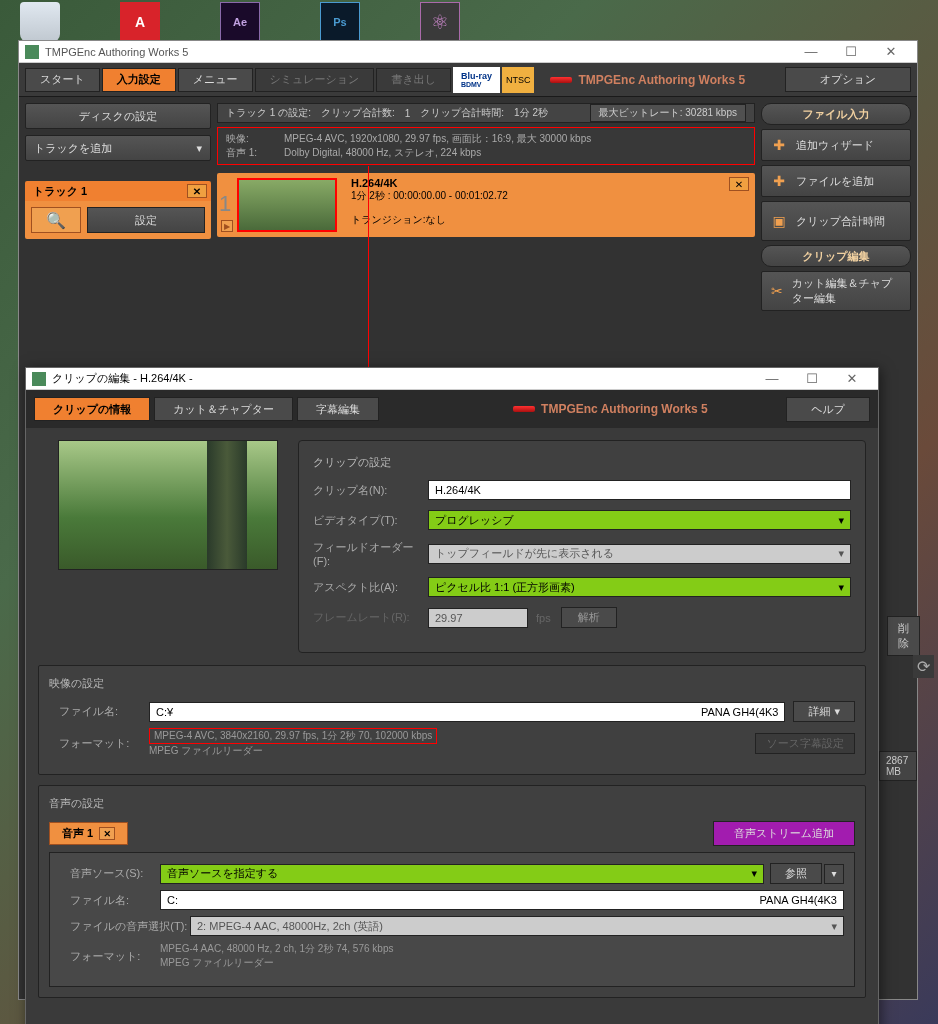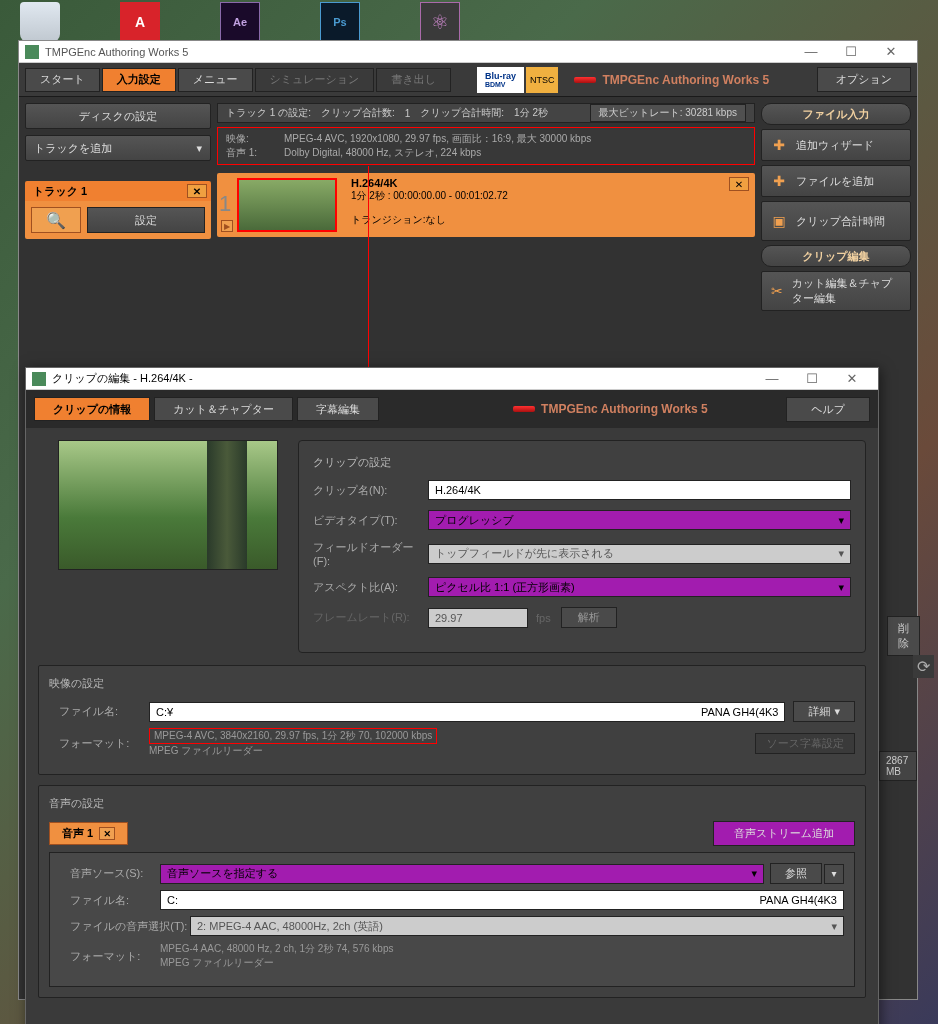--- a/index.html
+++ b/index.html
@@ -17,25 +17,25 @@
 .title-bar { background: #fff; height: 22px; display: flex; align-items: center; padding: 0 6px; font-size: 11px; color: #555; border-bottom: 1px solid #ccc; }
 .title-bar-icon { width: 14px; height: 14px; background: #4a8a5a; margin-right: 6px; }
 .window-controls { margin-left: auto; display: flex; gap: 0; }
 .win-btn { width: 40px; height: 20px; display: flex; align-items: center; justify-content: center; color: #666; cursor: pointer; font-size: 13px; }
 
 .app-body { background: #323232; height: calc(100% - 22px); display: flex; flex-direction: column; }
 .top-nav { background: #3a3a3a; display: flex; align-items: center; height: 34px; padding: 0 6px; gap: 2px; border-bottom: 1px solid #1a1a1a; }
 .nav-btn { background: #4a4a4a; color: #ddd; border: 1px solid #222; height: 24px; padding: 0 14px; font-size: 11px; cursor: pointer; display: flex; align-items: center; }
 .nav-btn.active { background: #f08030; color: #000; font-weight: bold; }
 .nav-btn.disabled { color: #777; background: #3a3a3a; }
-.bluray-badge { background: #fff; height: 26px; padding: 0 8px; display: flex; flex-direction: column; justify-content: center; font-size: 9px; color: #003388; font-weight: bold; margin-left: 24px; }
+.bluray-badge { background: #fff; height: 26px; padding: 0 8px; display: flex; flex-direction: column; justify-content: center; font-size: 9px; color: #003388; font-weight: bold; margin-left: 0; }
 .ntsc-badge { background: #f0b040; color: #000; font-size: 9px; padding: 0 4px; height: 26px; display: flex; align-items: center; }
 .brand-badge { display: flex; align-items: center; gap: 6px; margin-left: 14px; color: #d08060; font-size: 12px; font-weight: bold; }
 .brand-led { width: 22px; height: 6px; background: linear-gradient(#ff3030, #aa1010); border-radius: 2px; }
-.option-btn { margin-left: auto; background: #4a4a4a; border: 1px solid #222; color: #ddd; padding: 4px 18px; font-size: 11px; cursor: pointer; }
+.option-btn { margin-left: auto; background: #4a4a4a; border: 1px solid #222; color: #ddd; padding: 4px 34px; font-size: 11px; cursor: pointer; }
 
 .content { flex: 1; display: flex; gap: 6px; padding: 6px; }
 .left-col { width: 186px; display: flex; flex-direction: column; gap: 6px; }
 .panel-btn { background: linear-gradient(#555, #444); border: 1px solid #222; color: #ddd; font-size: 11px; height: 26px; display: flex; align-items: center; justify-content: center; cursor: pointer; border-radius: 2px; }
 .track-header { background: #f08030; height: 20px; color: #000; font-size: 11px; font-weight: bold; display: flex; align-items: center; padding: 0 8px; position: relative; border-radius: 2px 2px 0 0; }
 .track-close { position: absolute; right: 4px; background: #f0a040; border: 1px solid #a05020; color: #000; width: 20px; height: 14px; font-size: 10px; display: flex; align-items: center; justify-content: center; cursor: pointer; }
 .track-body { background: #f09040; padding: 6px; display: flex; gap: 6px; border-radius: 0 0 2px 2px; }
 .search-btn { background: #f0a050; border: 1px solid #a05020; width: 50px; height: 26px; display: flex; align-items: center; justify-content: center; cursor: pointer; }
 .settings-btn { background: linear-gradient(#555, #444); border: 1px solid #222; color: #ddd; flex: 1; height: 26px; font-size: 11px; display: flex; align-items: center; justify-content: center; cursor: pointer; }
 
@@ -74,21 +74,21 @@
 .preview-row { display: flex; gap: 20px; margin-bottom: 12px; }
 .preview-img { width: 220px; height: 130px; margin-left: 20px; background: linear-gradient(to bottom, #a8c888 0%, #4a7a3a 60%, #3a5a2a 100%); border: 1px solid #222; position: relative; }
 .tree-trunk { position: absolute; right: 30px; top: 0; width: 40px; height: 100%; background: linear-gradient(90deg, #2a3a2a, #4a5a3a, #2a3a2a); }
 
 .settings-group { flex: 1; background: #404040; border: 1px solid #222; border-radius: 4px; padding: 14px; }
 .group-title { color: #bbb; font-size: 11px; margin-bottom: 10px; }
 .setting-row { display: flex; align-items: center; margin-bottom: 10px; font-size: 11px; color: #aaa; }
 .setting-label { width: 115px; }
 .setting-label.dim { color: #666; }
 .text-input { flex: 1; background: #fff; border: 1px solid #222; height: 20px; padding: 0 6px; font-size: 11px; color: #000; }
-.select-input { flex: 1; background: #a21caf; border: 1px solid #222; height: 20px; padding: 0 6px; font-size: 11px; color: #000; display: flex; align-items: center; justify-content: space-between; cursor: pointer; }
+.select-input { flex: 1; background: #84cc16; border: 1px solid #222; height: 20px; padding: 0 6px; font-size: 11px; color: #000; display: flex; align-items: center; justify-content: space-between; cursor: pointer; }
 .fps-box { background: #ccc; border: 1px solid #222; width: 100px; height: 20px; padding: 0 6px; font-size: 11px; color: #555; display: flex; align-items: center; }
 .analyze-btn { background: #4a4a4a; border: 1px solid #222; color: #999; padding: 2px 16px; font-size: 11px; margin-left: 10px; cursor: pointer; }
 .dur-box { background: #444; border: 1px solid #333; width: 100px; height: 20px; padding: 0 6px; font-size: 11px; color: #777; text-align: right; display: flex; align-items: center; justify-content: flex-end; }
 
 .wide-group { background: #404040; border: 1px solid #222; border-radius: 2px; padding: 10px; margin-bottom: 10px; }
 .file-row { display: flex; align-items: center; margin-bottom: 6px; font-size: 11px; color: #aaa; }
 .file-label { width: 100px; padding-left: 10px; }
 .file-input { flex: 1; background: #fff; border: 1px solid #222; height: 20px; padding: 0 6px; font-size: 11px; color: #000; display: flex; align-items: center; justify-content: space-between; }
 .detail-btn { background: #4a4a4a; border: 1px solid #222; color: #ddd; padding: 2px 14px; font-size: 11px; margin-left: 8px; cursor: pointer; display: flex; align-items: center; gap: 4px; }
 .format-text { flex: 1; color: #999; font-size: 10px; }

